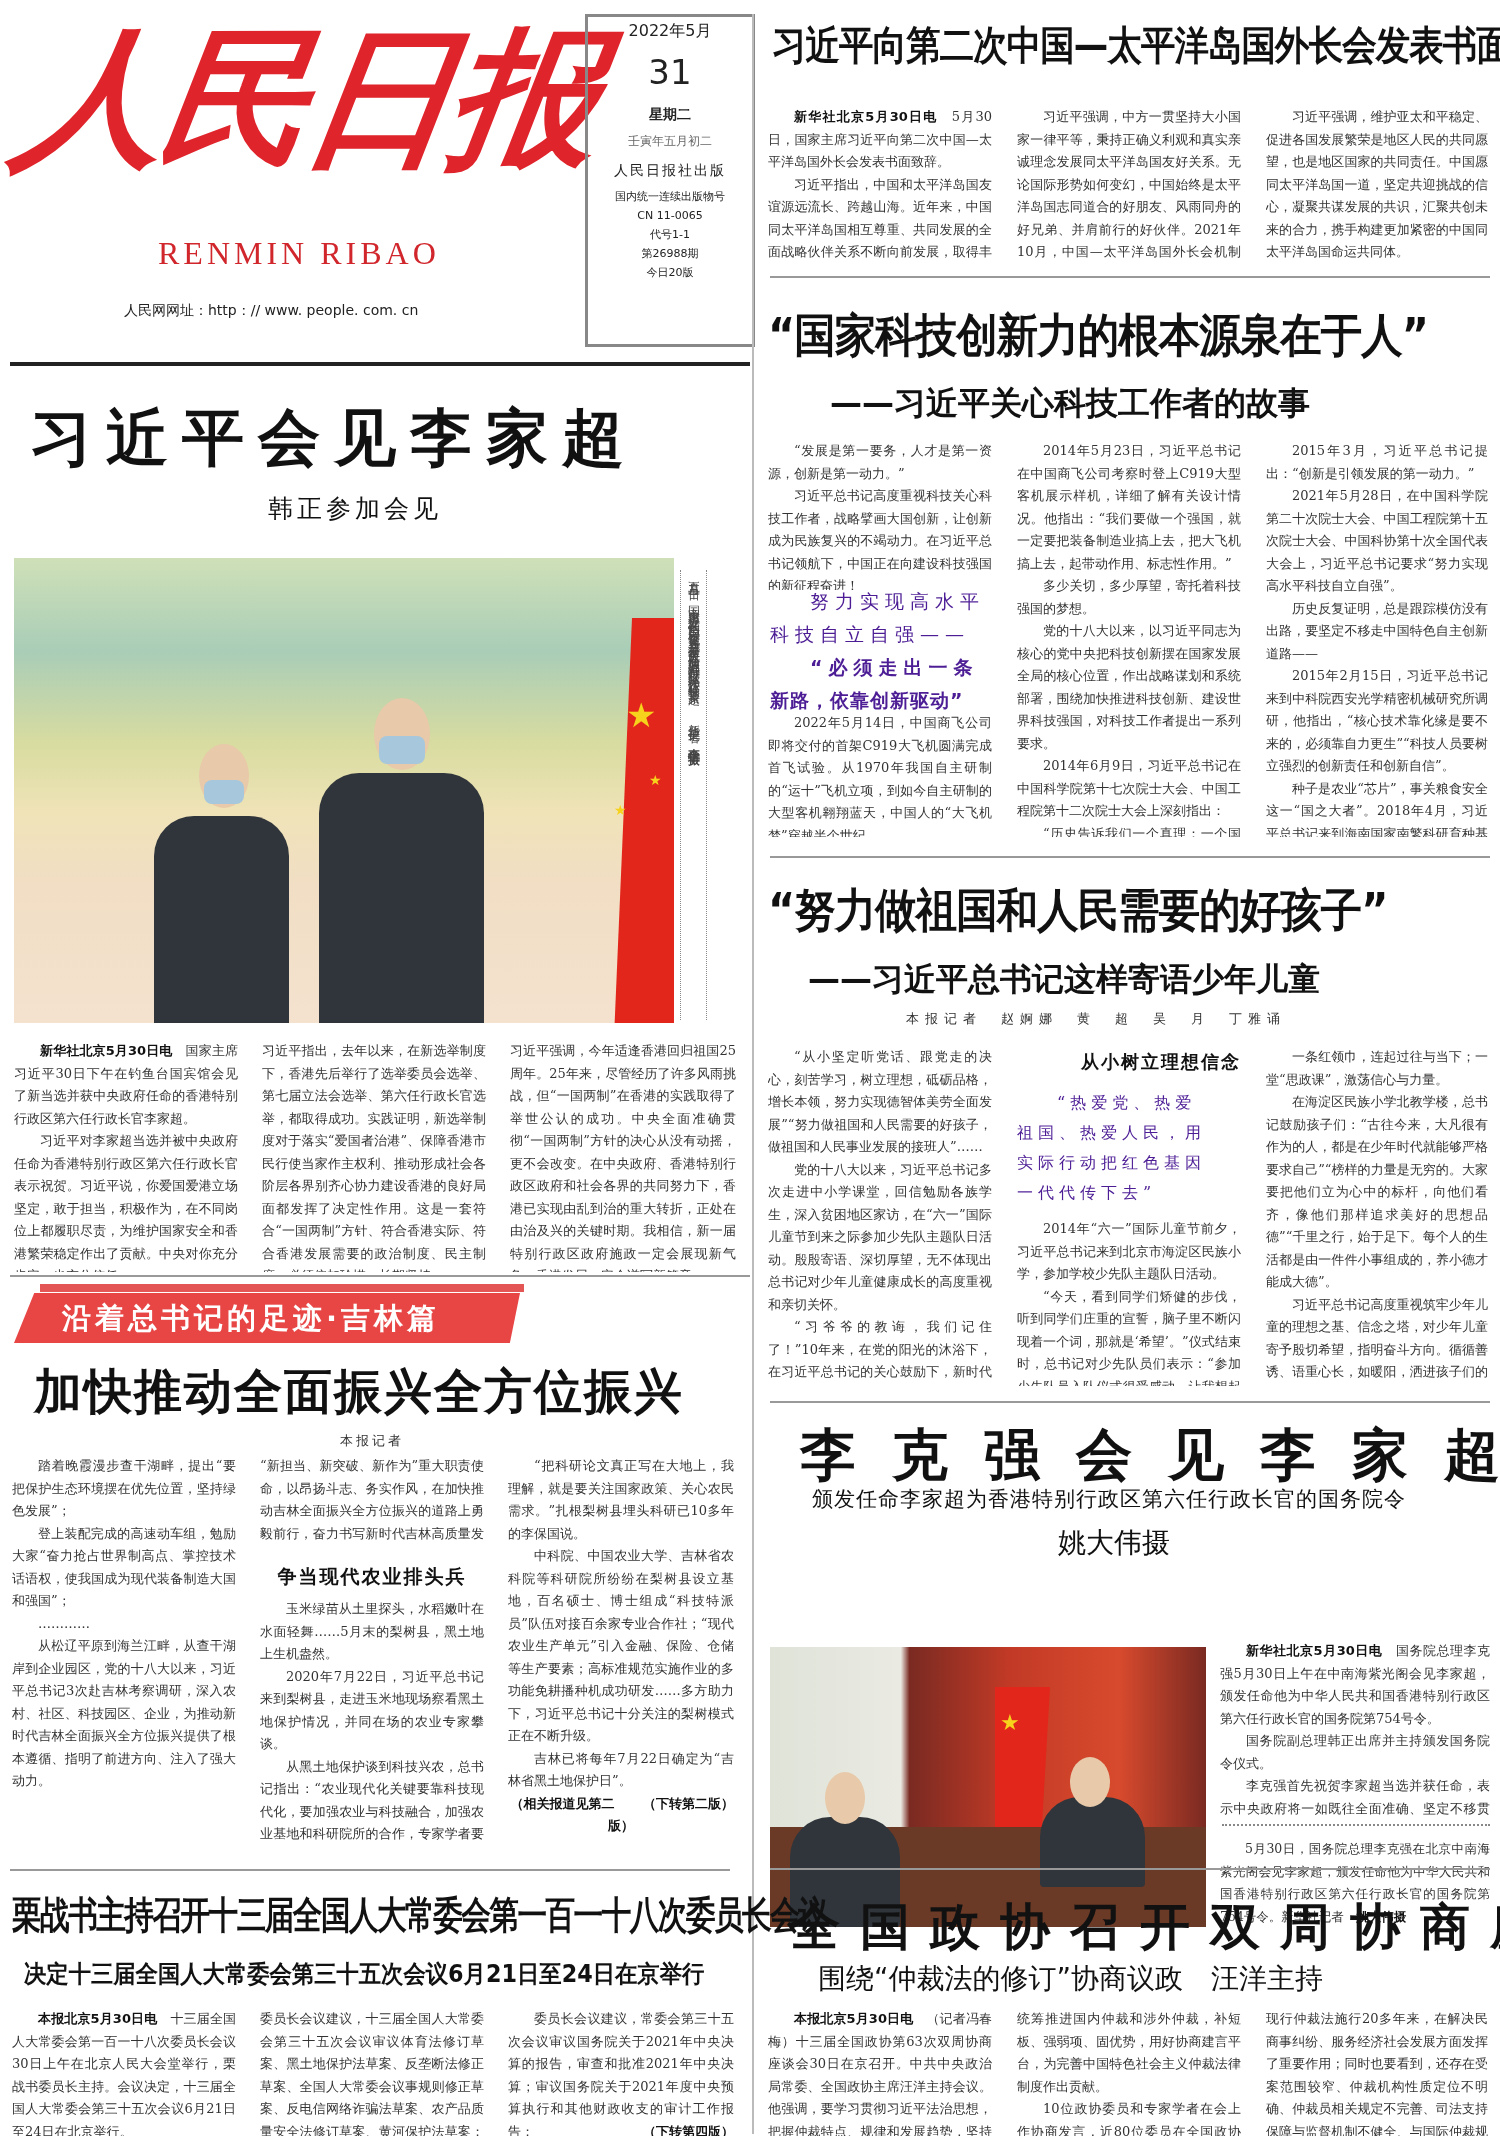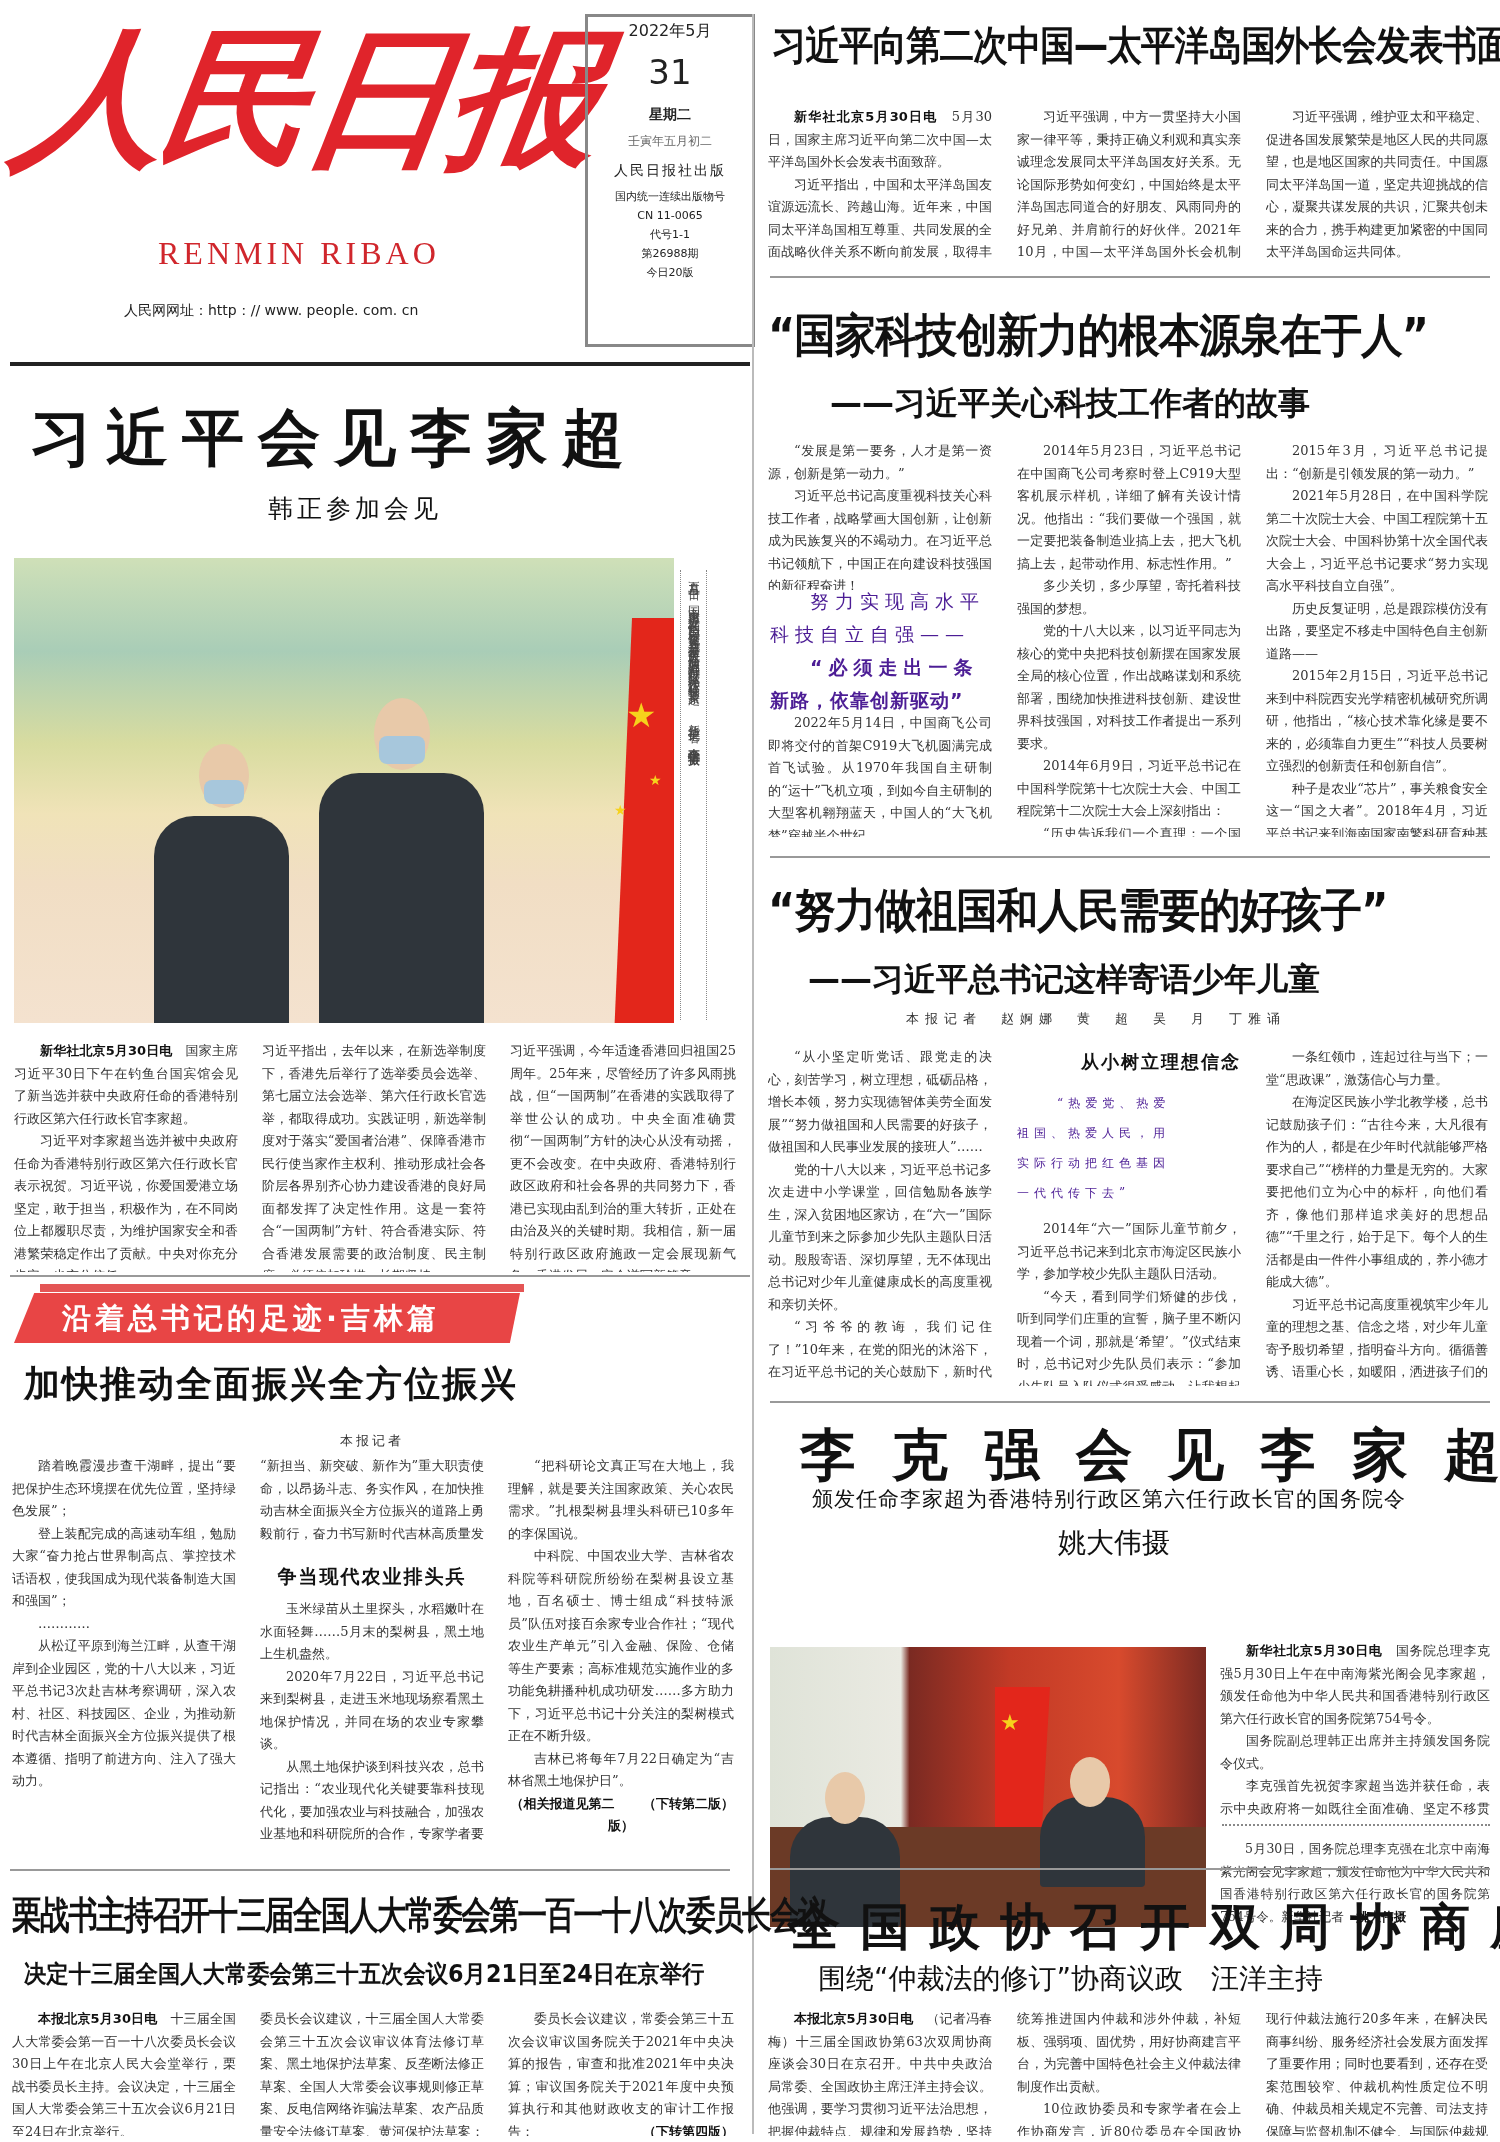--- a/index.html
+++ b/index.html
@@ -162,21 +162,21 @@
 <div class="abs hl" style="left:808px; top:958px; font-size:32px;">——习近平总书记这样寄语少年儿童</div>
 <div class="abs byline" style="left:906px; top:1010px;">本报记者　赵婀娜　黄　超　吴　月　丁雅诵</div>
 
 <div class="col" style="left:768px; top:1046px; width:224px; height:340px;">
   <p>“从小坚定听党话、跟党走的决心，刻苦学习，树立理想，砥砺品格，增长本领，努力实现德智体美劳全面发展”“努力做祖国和人民需要的好孩子，做祖国和人民事业发展的接班人”……</p>
   <p>党的十八大以来，习近平总书记多次走进中小学课堂，回信勉励各族学生，深入贫困地区家访，在“六一”国际儿童节到来之际参加少先队主题队日活动。殷殷寄语、深切厚望，无不体现出总书记对少年儿童健康成长的高度重视和亲切关怀。</p>
   <p>“习爷爷的教诲，我们记住了！”10年来，在党的阳光的沐浴下，在习近平总书记的关心鼓励下，新时代少年儿童立志向、有梦想、爱学习、爱劳动、爱祖国，为实现中华民族伟大复兴的中国梦时刻准备着！</p>
 </div>
 <div class="abs" style="left:1017px; top:1046px; width:224px;">
   <div class="sub-heading" style="margin-top:4px; font-size:18px;text-align:right;">从小树立理想信念</div>
-  <div class="pull-quote" style="font-size:12px; line-height:30px; letter-spacing:5px;">
+  <div class="pull-quote" style="font-size:16px; line-height:30px; letter-spacing:5px;">
     <div style="padding-left:40px;">“热爱党、热爱</div>
     <div>祖国、热爱人民，用</div>
     <div>实际行动把红色基因</div>
     <div>一代代传下去”</div>
   </div>
 </div>
 <div class="col" style="left:1017px; top:1218px; width:224px; height:168px;">
   <p>2014年“六一”国际儿童节前夕，习近平总书记来到北京市海淀区民族小学，参加学校少先队主题队日活动。</p>
   <p>“今天，看到同学们矫健的步伐，听到同学们庄重的宣誓，脑子里不断闪现着一个词，那就是‘希望’。”仪式结束时，总书记对少先队员们表示：“参加少先队员入队仪式很受感动，让我想起了自己当年入队时的情景，感到入队是一件很光荣、很庄严的事情。”</p>
 </div>
@@ -185,21 +185,21 @@
   <p>在海淀区民族小学北教学楼，总书记鼓励孩子们：“古往今来，大凡很有作为的人，都是在少年时代就能够严格要求自己”“榜样的力量是无穷的。大家要把他们立为心中的标杆，向他们看齐，像他们那样追求美好的思想品德”“千里之行，始于足下。每个人的生活都是由一件件小事组成的，养小德才能成大德”。</p>
   <p>习近平总书记高度重视筑牢少年儿童的理想之基、信念之塔，对少年儿童寄予殷切希望，指明奋斗方向。循循善诱、语重心长，如暖阳，洒进孩子们的心里。</p>
 
 </div>
 <div class="rule" style="left:770px; top:1401px; width:720px;"></div>
 
 <div class="abs banner-shadow"></div>
 <div class="abs banner">
   <div class="banner-text">沿着总书记的足迹·吉林篇</div>
 </div>
-<div class="abs hl" style="left:24px; top:1360px; font-size:36px; letter-spacing:2px;">加快推动全面振兴全方位振兴</div>
+<div class="abs hl" style="left:34px; top:1360px; font-size:48px; letter-spacing:2px;">加快推动全面振兴全方位振兴</div>
 <div class="abs byline" style="left:340px; top:1432px; letter-spacing:3px;">本报记者</div>
 
 <div class="col" style="left:12px; top:1455px; width:224px; height:385px;">
   <p>踏着晚霞漫步查干湖畔，提出“要把保护生态环境摆在优先位置，坚持绿色发展”；</p>
   <p>登上装配完成的高速动车组，勉励大家“奋力抢占世界制高点、掌控技术话语权，使我国成为现代装备制造大国和强国”；</p>
   <p>…………</p>
   <p>从松辽平原到海兰江畔，从查干湖岸到企业园区，党的十八大以来，习近平总书记3次赴吉林考察调研，深入农村、社区、科技园区、企业，为推动新时代吉林全面振兴全方位振兴提供了根本遵循、指明了前进方向、注入了强大动力。</p>
 
 </div>
 <div class="col" style="left:260px; top:1455px; width:224px; height:90px;">

